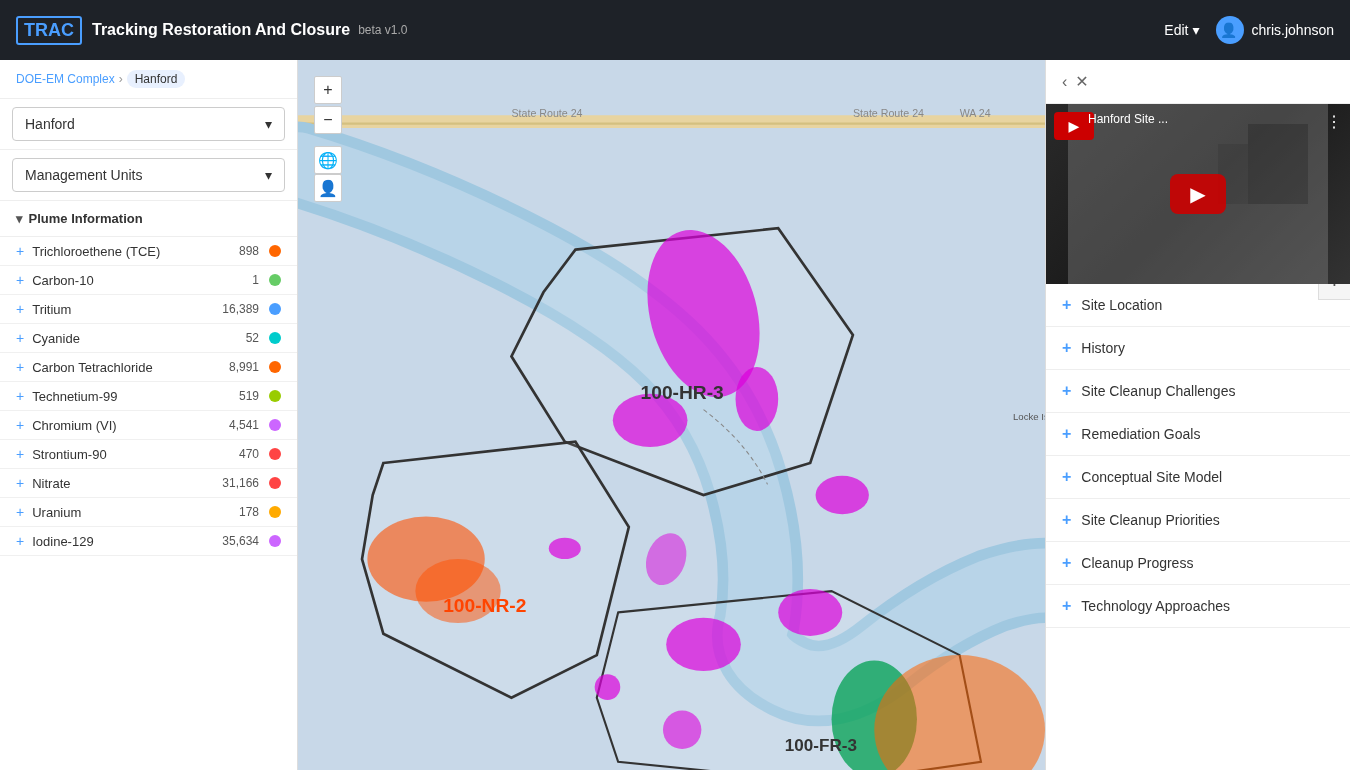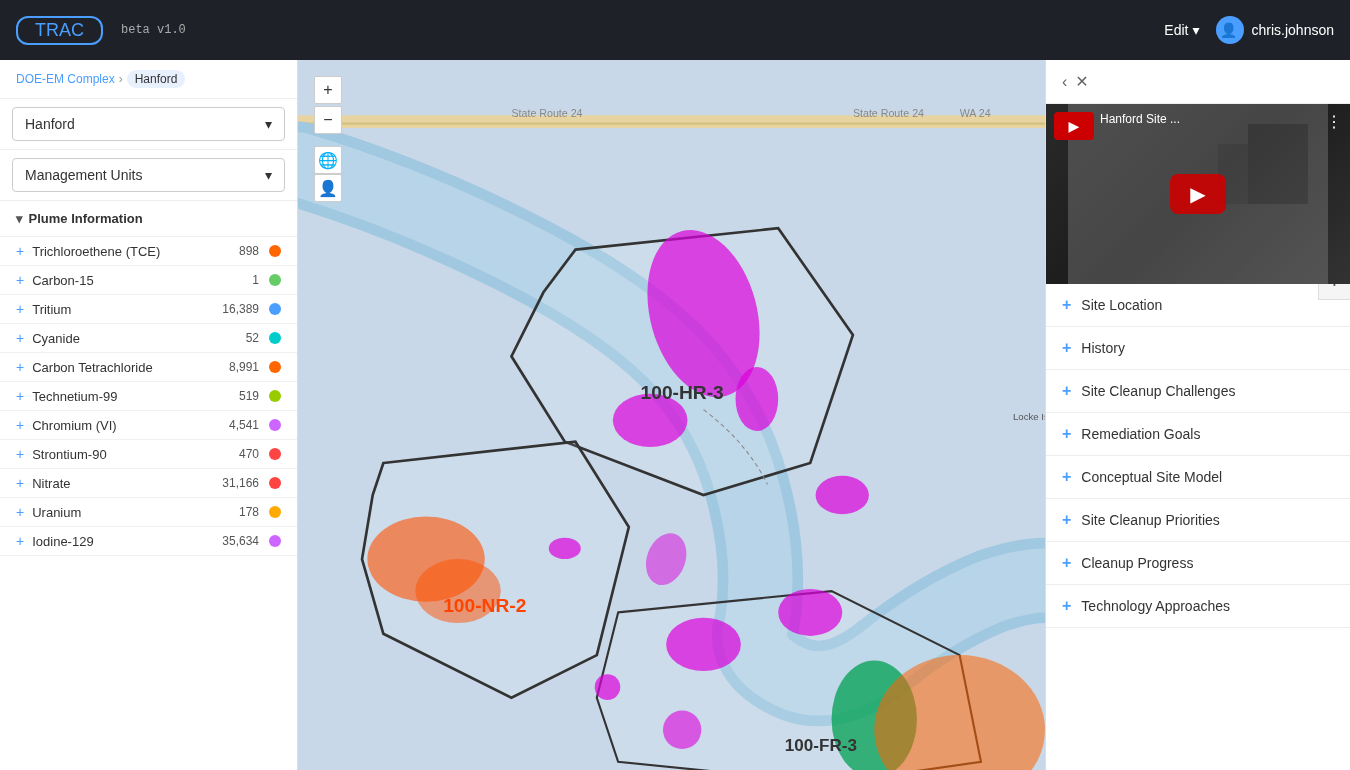--- a/index.html
+++ b/index.html
@@ -18,37 +18,36 @@
     #window-title {
       position: absolute;
       top: 0; left: 0;
       font-size: 11px;
       color: #999;
       padding: 2px 6px;
       background: #111;
     }
     .trac-logo {
       color: #4a9eff;
-      font-weight: normal;
+      font-weight: bold;
       font-size: 18px;
       margin-right: 10px;
       border: 2px solid #4a9eff;
-      padding: 2px 17px;
-      border-radius: 12px;
+      padding: 2px 6px;
+      border-radius: 3px;
     }
     .app-title {
       color: #fff;
       font-size: 16px;
       font-weight: bold;
     }
     .beta-tag {
       color: #aaa;
       font-size: 12px;
       margin-left: 8px;
-      font-family: Liberation Mono, monospace;
     }
     .topbar-right {
       margin-left: auto;
       display: flex;
       align-items: center;
       gap: 16px;
     }
     .edit-btn {
       color: #fff;
       font-size: 14px;
@@ -270,21 +269,21 @@
       position: absolute;
       top: 8px; left: 8px;
       width: 40px; height: 28px;
       background: #cc0000;
       border-radius: 4px;
       display: flex; align-items: center; justify-content: center;
     }
     .yt-icon { color: #fff; font-size: 14px; }
     .video-title {
       position: absolute;
-      top: 8px; left: 54px;
+      top: 8px; left: 42px;
       color: #fff;
       font-size: 12px;
     }
     .video-menu {
       position: absolute;
       top: 8px; right: 8px;
       color: #fff;
       font-size: 16px;
       cursor: pointer;
     }
@@ -316,20 +315,21 @@
     }
     .overview-label { flex: 1; }
   </style>
 </head>
 <body>
 
 <div id="window-title">video1912310225</div>
 
 <div id="topbar">
   <div class="trac-logo">TRAC</div>
+  <span class="app-title">Tracking Restoration And Closure</span>
   <span class="beta-tag">beta v1.0</span>
   <div class="topbar-right">
     <div class="edit-btn">
       <span>Edit</span>
       <span>▾</span>
     </div>
     <div class="user-info">
       <div class="user-avatar">👤</div>
       <span>chris.johnson</span>
     </div>
@@ -368,21 +368,21 @@
     <div class="plume-table">
       <div id="plume-rows">
           <div class="plume-row">
       <span class="plume-plus">+</span>
       <span class="plume-name">Trichloroethene (TCE)</span>
       <span class="plume-acres">898</span>
       <span class="plume-dot" style="background:#ff6600;"></span>
     </div>
           <div class="plume-row">
       <span class="plume-plus">+</span>
-      <span class="plume-name">Carbon-15</span>
+      <span class="plume-name">Carbon-10</span>
       <span class="plume-acres">1</span>
       <span class="plume-dot" style="background:#66cc66;"></span>
     </div>
           <div class="plume-row">
       <span class="plume-plus">+</span>
       <span class="plume-name">Tritium</span>
       <span class="plume-acres">16,389</span>
       <span class="plume-dot" style="background:#4a9eff;"></span>
     </div>
           <div class="plume-row">

